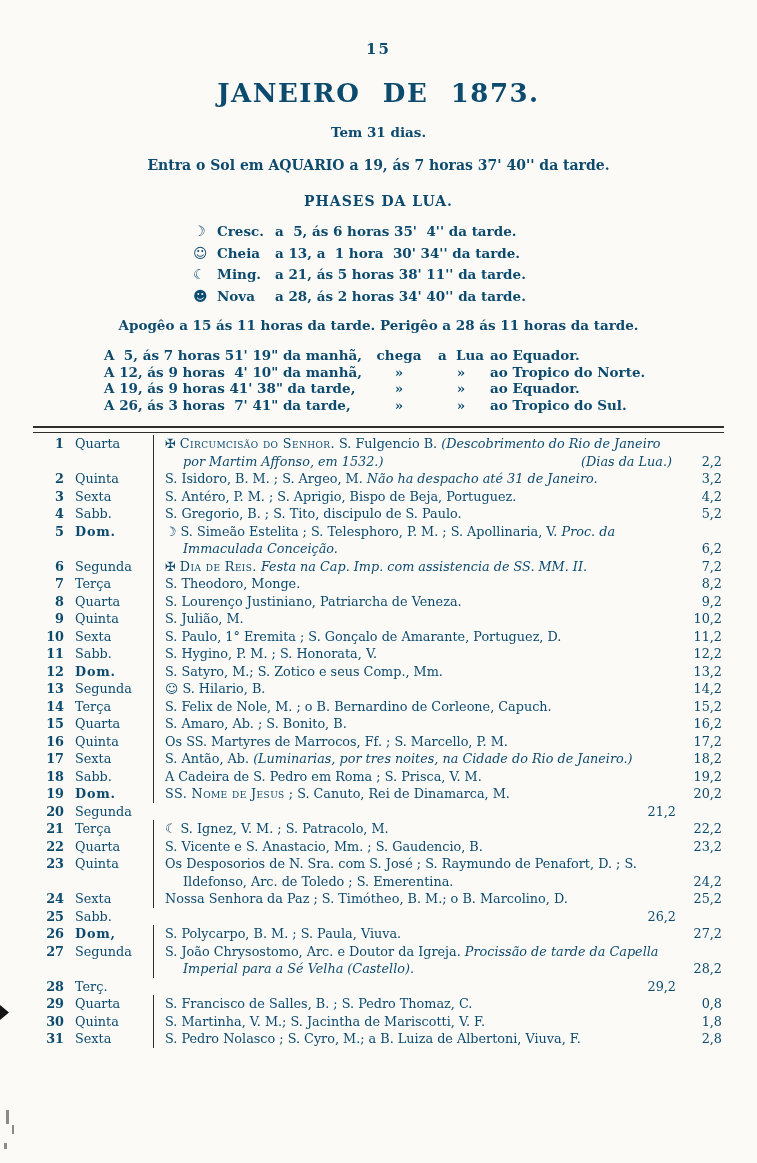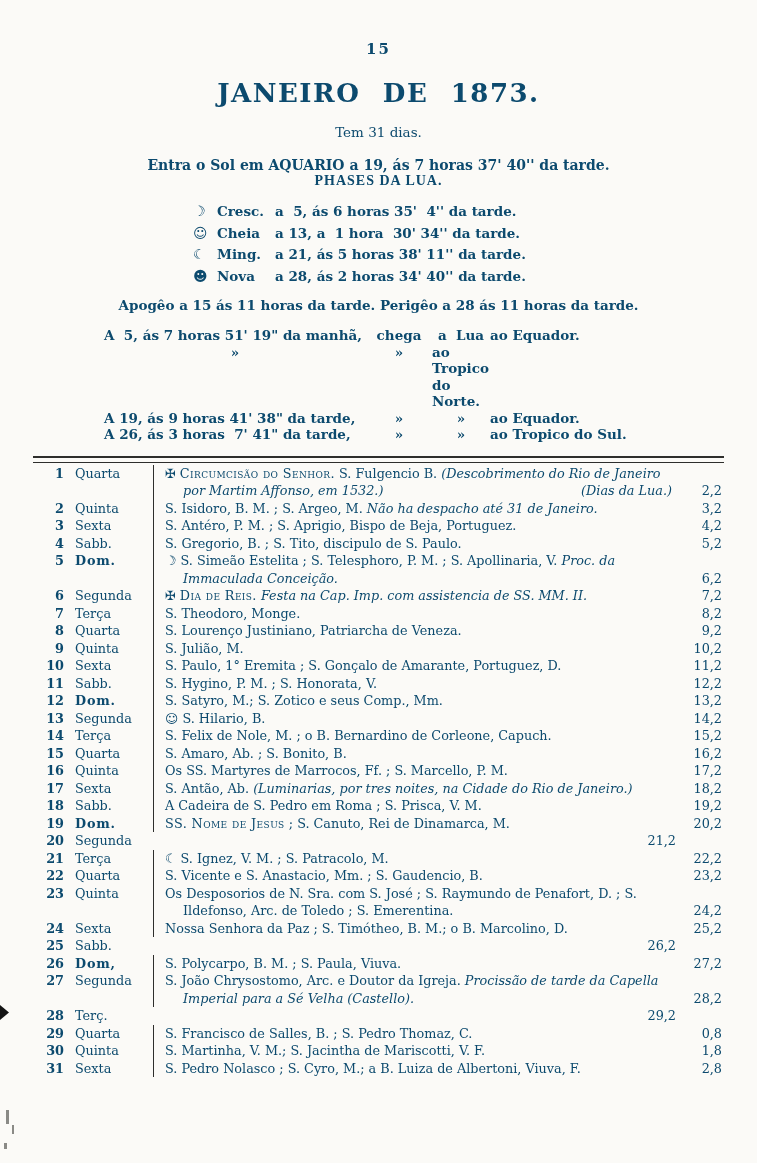--- a/index.html
+++ b/index.html
@@ -5,23 +5,23 @@
   html,body { margin:0; padding:0; background:#d8d8d4; }
   .page {
     position:relative; width:757px; height:1163px; margin:0 auto;
     background:#fbfaf7; overflow:hidden;
     font-family:"DejaVu Serif", serif; color:#0c4a6e;
   }
   
   .hdr { text-align:center; }
   .page-number { padding-top:40px; font-size:15px; font-weight:bold; letter-spacing:2px; }
   .title { margin-top:20px; font-size:26px; font-weight:bold; letter-spacing:1.5px; word-spacing:12px; }
-  .subtitle { margin-top:16px; font-size:13.5px; font-weight:normal; }
+  .subtitle { margin-top:16px; font-size:13.5px; font-weight:bold; }
   .sun-line { margin-top:17px; font-size:14px; font-weight:bold; }
-  .phases-heading { font-size:14px; font-weight:bold; letter-spacing:1px;font-family:Liberation Serif, serif; }
+  .phases-heading { margin-top:20px; font-size:14px; font-weight:bold; letter-spacing:1px; }
   
   .phases { margin:12px 0 0 193px; font-size:13.5px; font-weight:bold; }
   .ph-row { display:flex; align-items:baseline; line-height:21.5px; }
   .ph-icon { width:24px; font-family:"DejaVu Sans", sans-serif; font-size:14px; font-weight:normal; }
   .ph-name { width:58px; }
   .ph-detail { white-space:pre; }
   .apsides { margin-top:10px; text-align:center; font-size:13.5px; font-weight:bold; }
   
   .crossings { margin:14px 0 0 104px; font-size:13.5px; font-weight:bold; }
   .cr-row { display:grid; grid-template-columns:262px 66px 58px auto; line-height:16.5px; }
@@ -84,20 +84,21 @@
   <div class="apsides">Apogêo a 15 ás 11 horas da tarde. Perigêo a 28 ás 11 horas da tarde.</div>
 
   <div class="crossings">
       <div class="cr-row">
         <span class="cr-time">A  5, ás 7 horas 51' 19" da manhã,</span>
         <span class="cr-c1">chega</span>
         <span class="cr-c2">a  Lua</span>
         <span class="cr-dest">ao Equador.</span>
       </div>
       <div class="cr-row">
+        <span class="cr-time">A 12, ás 9 horas  4' 10" da manhã,</span>
         <span class="cr-c1">»</span>
         <span class="cr-c2">»</span>
         <span class="cr-dest">ao Tropico do Norte.</span>
       </div>
       <div class="cr-row">
         <span class="cr-time">A 19, ás 9 horas 41' 38" da tarde,</span>
         <span class="cr-c1">»</span>
         <span class="cr-c2">»</span>
         <span class="cr-dest">ao Equador.</span>
       </div>

